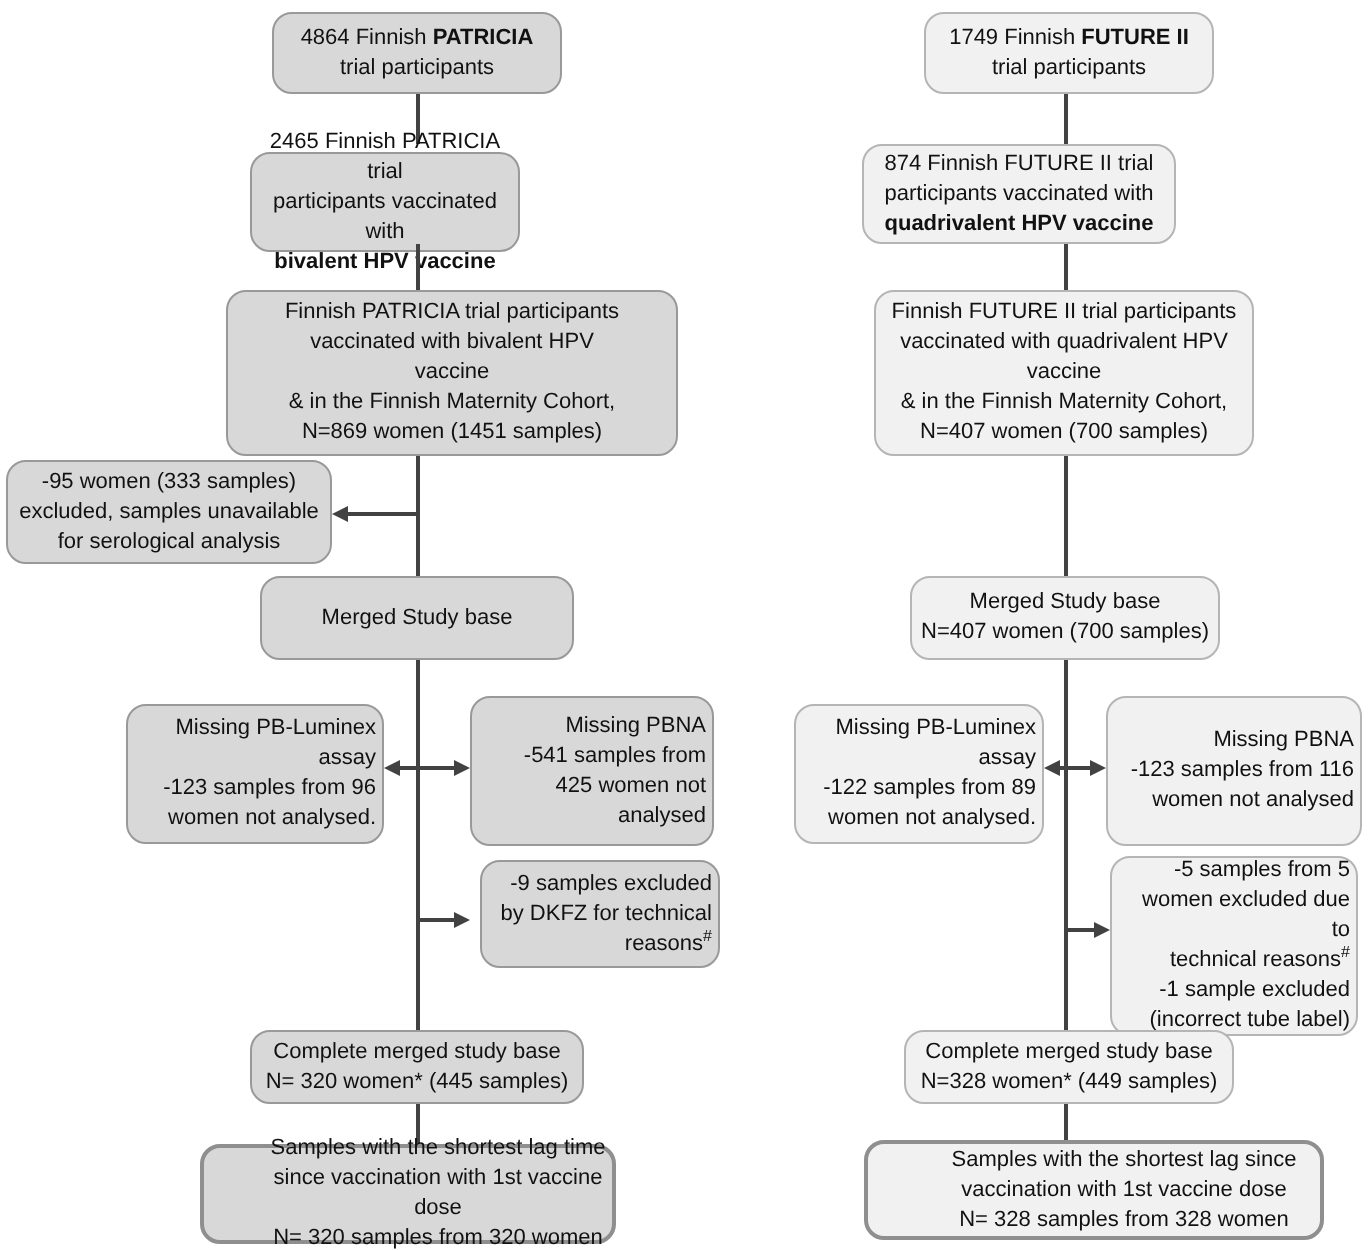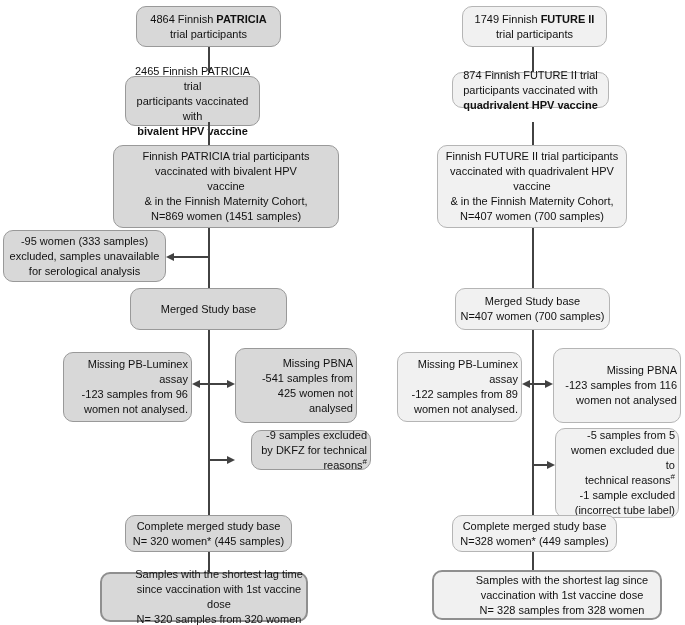--- a/index.html
+++ b/index.html
@@ -80,21 +80,21 @@
   <div class="box dark la" style="left:235px;top:348px;width:122px;height:75px">
     <div>Missing PBNA</div>
     <div>-541 samples from</div>
     <div>425 women not</div>
     <div>analysed</div>
   </div>
   <div class="arr arr-l" style="left:192px;top:380px"></div>
   <div class="hline" style="left:198px;top:383px;width:31px"></div>
   <div class="arr arr-r" style="left:227px;top:380px"></div>
 
-  <div class="box dark la" style="left:251px;top:430px;width:120px;height:40px">
+  <div class="box dark la" style="left:240px;top:430px;width:120px;height:54px">
     <div>-9 samples excluded</div>
     <div>by DKFZ for technical</div>
     <div><span>reasons</span><sup>#</sup></div>
   </div>
   <div class="hline" style="left:208px;top:459px;width:21px"></div>
   <div class="arr arr-r" style="left:227px;top:456px"></div>
 
   <div class="box dark" style="left:125px;top:515px;width:167px;height:37px">
     <div>Complete merged study base</div>
     <div>N= 320 women* (445 samples)</div>
@@ -106,21 +106,21 @@
     <div>since vaccination with 1st vaccine dose</div>
     <div>N= 320 samples from 320 women</div>
   </div>
 
   <div class="box light" style="left:462px;top:6px;width:145px;height:41px">
     <div><span>1749 Finnish </span><span class="b">FUTURE II</span></div>
     <div>trial participants</div>
   </div>
   <div class="vline" style="left:532px;top:47px;height:25px"></div>
 
-  <div class="box light" style="left:452px;top:72px;width:157px;height:36px">
+  <div class="box light" style="left:431px;top:72px;width:157px;height:50px">
     <div>874 Finnish FUTURE II trial</div>
     <div>participants vaccinated with</div>
     <div class="b">quadrivalent HPV vaccine</div>
   </div>
   <div class="vline" style="left:532px;top:122px;height:23px"></div>
 
   <div class="box light" style="left:437px;top:145px;width:190px;height:83px">
     <div>Finnish FUTURE II trial participants</div>
     <div>vaccinated with quadrivalent HPV</div>
     <div>vaccine</div>

